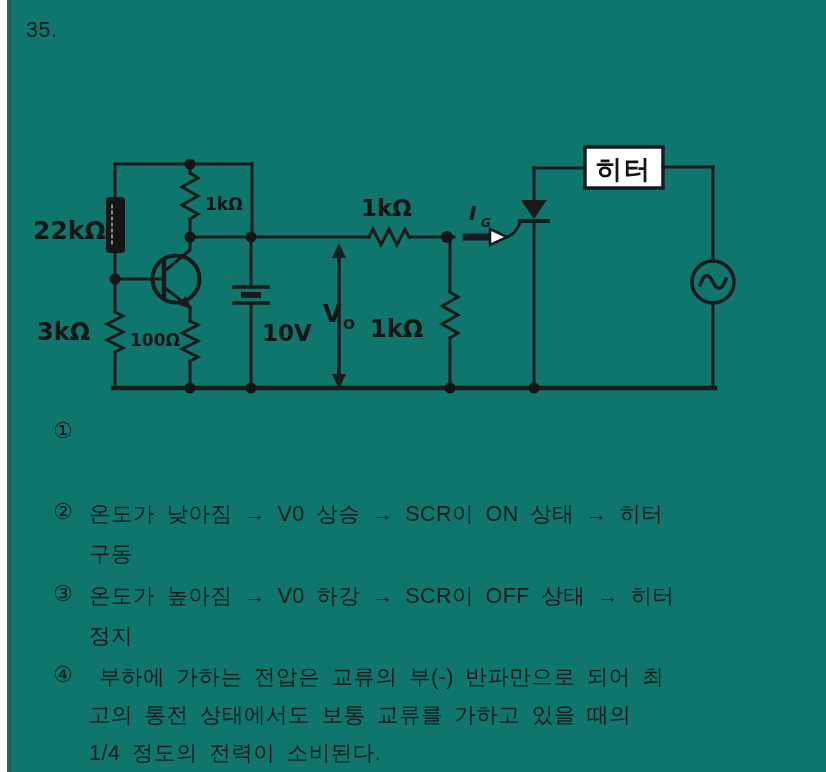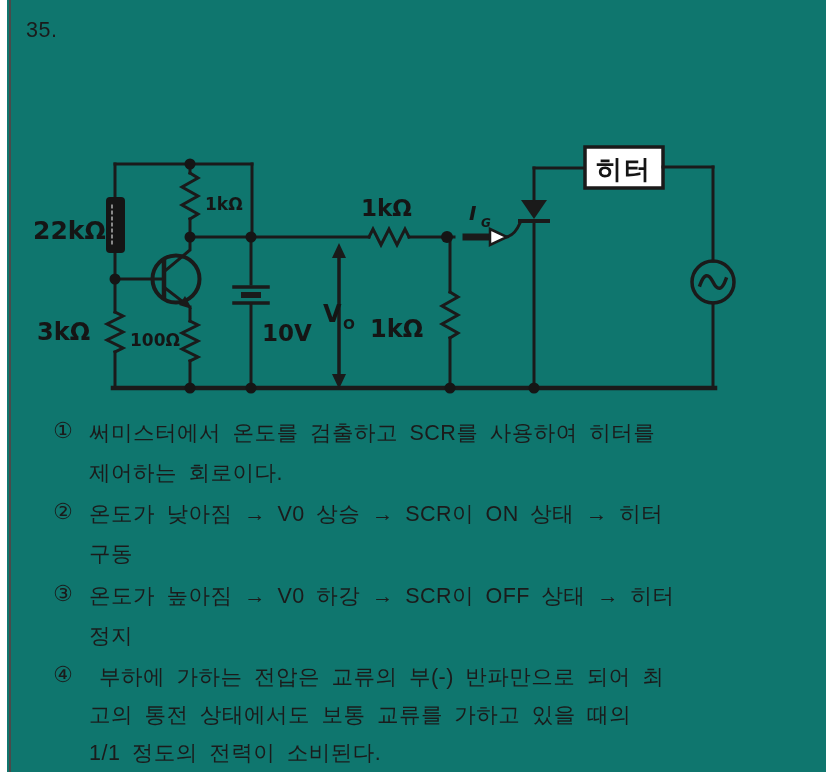--- a/index.html
+++ b/index.html
@@ -155,28 +155,26 @@
       <circle cx="108" cy="279" r="5.5"></circle>
       <circle cx="440" cy="237" r="6"></circle>
       <circle cx="183" cy="388" r="5.5"></circle>
       <circle cx="244" cy="388" r="5.5"></circle>
       <circle cx="443" cy="388" r="5.5"></circle>
       <circle cx="527" cy="388" r="5.5"></circle>
     </g>
   </svg>
 
   <div class="txt optnum" style="left:46px;top:418px;">①</div>
-  <div class="txt" style="left:82px;top:418px;">써미스터에서 온도를 검출하고 SCR를 사용하여 히터를</div>
-  <div class="txt" style="left:82px;top:458px;">제어하는 회로이다.</div>
 
   <div class="txt optnum" style="left:46px;top:499px;">②</div>
   <div class="txt" style="left:82px;top:499px;">온도가 낮아짐 → V0 상승 → SCR이 ON 상태 → 히터</div>
   <div class="txt" style="left:82px;top:539px;text-align:center;">구동</div>
 
   <div class="txt optnum" style="left:46px;top:581px;">③</div>
   <div class="txt" style="left:82px;top:581px;">온도가 높아짐 → V0 하강 → SCR이 OFF 상태 → 히터</div>
   <div class="txt" style="left:82px;top:621px;">정지</div>
 
   <div class="txt optnum" style="left:46px;top:662px;">④</div>
   <div class="txt" style="left:92px;top:662px;">부하에 가하는 전압은 교류의 부(-) 반파만으로 되어 최</div>
   <div class="txt" style="left:82px;top:700px;">고의 통전 상태에서도 보통 교류를 가하고 있을 때의</div>
-  <div class="txt" style="left:82px;top:738px;">1/1 정도의 전력이 소비된다.</div>
+  <div class="txt" style="left:82px;top:738px;">1/4 정도의 전력이 소비된다.</div>
 </div>
 
 </body></html>

